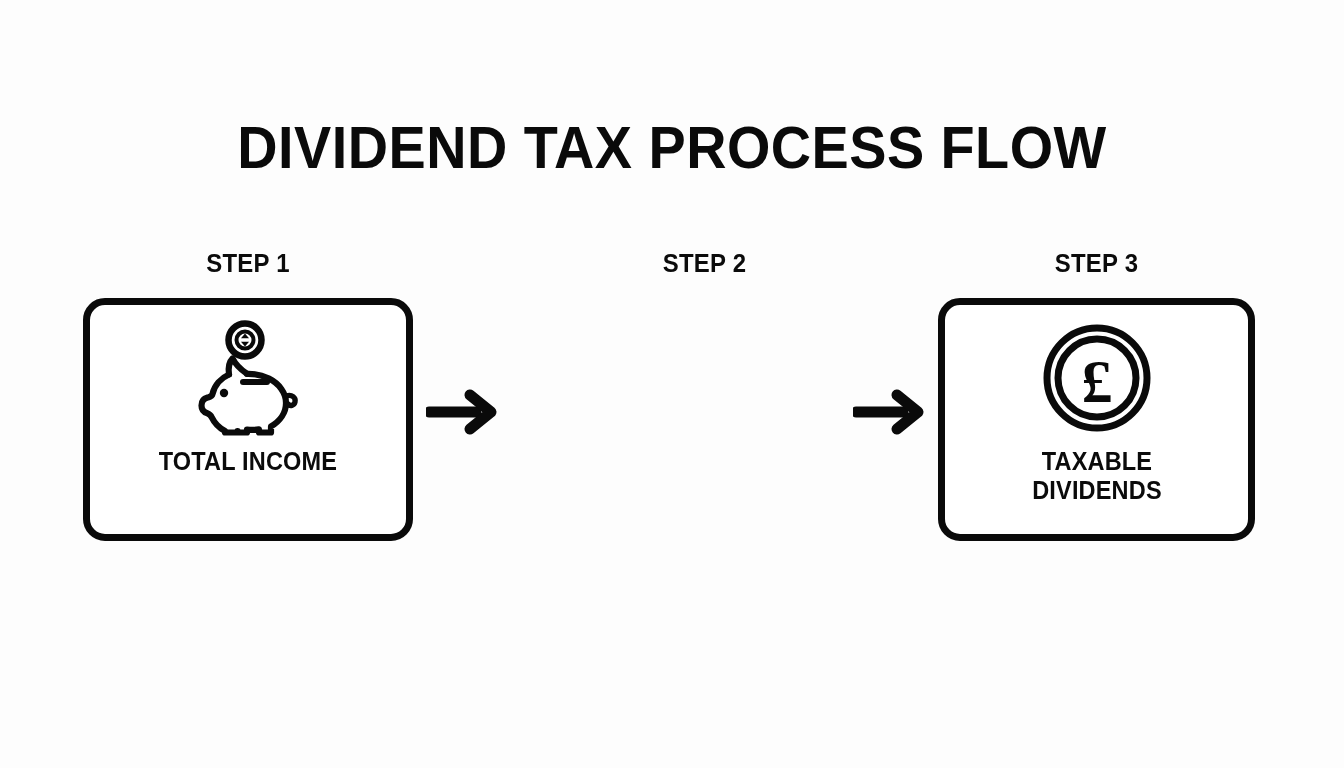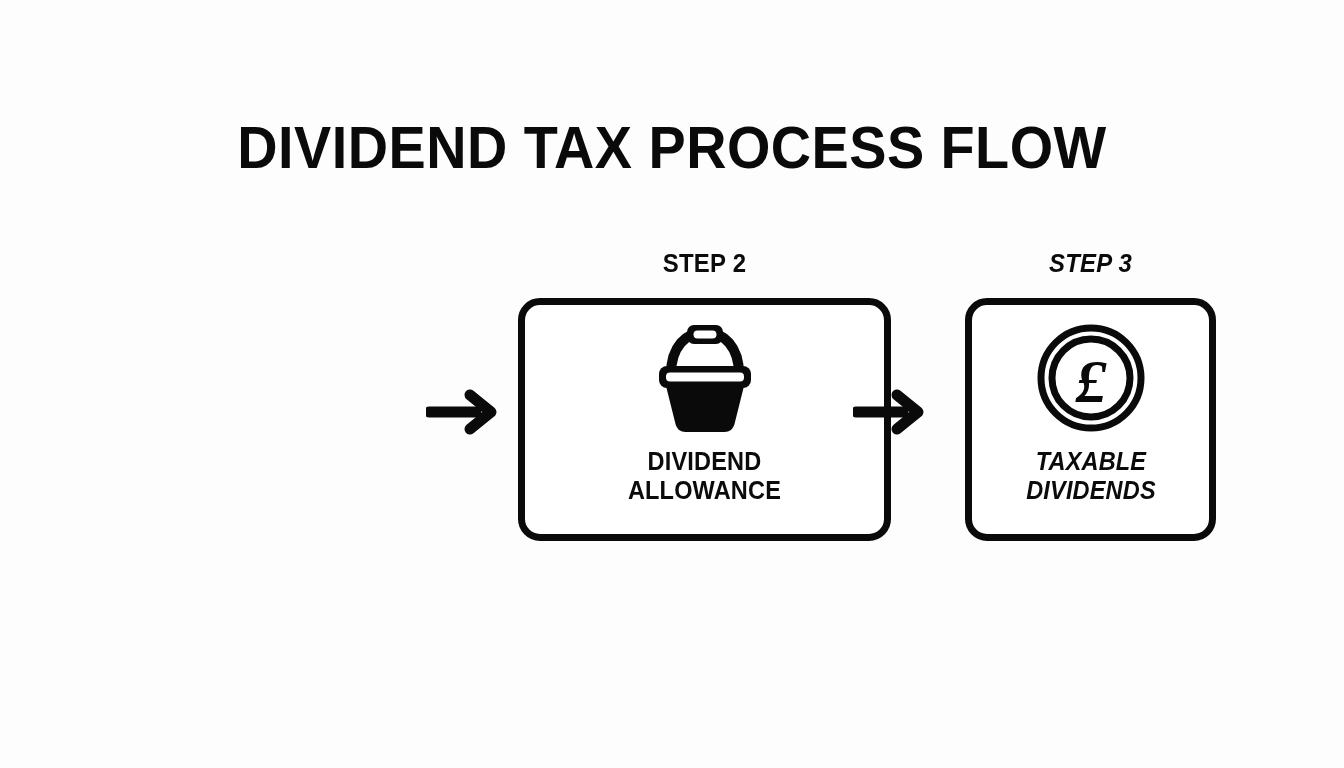--- a/index.html
+++ b/index.html
@@ -49,21 +49,21 @@
   }
 
   .step {
     position: absolute;
     top: 0;
     width: 330px;
     height: 292px;
   }
   .step-1 { left: 13px;  width: 330px; }
   .step-2 { left: 448px; width: 373px; }
-  .step-3 { left: 895px; width: 251px; font-style: italic; }
+  .step-3 { left: 868px; width: 317px; }
 
   .step-label {
     position: absolute;
     top: 0;
     left: 0;
     width: 100%;
     text-align: center;
     font-size: 26px;
     font-weight: bold;
     color: #0b0b0b;
@@ -121,51 +121,63 @@
 </style>
 </head>
 <body>
 
 <div id="diagram">
 
   <div class="title">DIVIDEND TAX PROCESS FLOW</div>
 
   <div class="flow">
 
+    <div class="step step-1">
+      <div class="step-label">STEP 1</div>
+      <div class="card">
+        <div class="card-icon">
+          <svg width="126" height="116" viewBox="0 0 126 116" fill="none" xmlns="http://www.w3.org/2000/svg">
+
+            <circle cx="60" cy="20" r="16.5" stroke="#0a0a0a" stroke-width="6.5" fill="#ffffff"></circle>
+            <circle cx="60" cy="20" r="8.5" stroke="#0a0a0a" stroke-width="4" fill="#ffffff"></circle>
+            <path d="M60 13.5 L64 18.2 L56 18.2 Z" fill="#0a0a0a"></path>
+            <path d="M60 26.5 L64 21.8 L56 21.8 Z" fill="#0a0a0a"></path>
+
+            <path d="M44 54.5 C36 58 29.5 65.5 27.5 74 C26.9 76.6 24.6 77 22.5 77.6
+                     C18.8 78.6 16.5 81.6 16.5 85.5 C16.5 89.3 18.7 92.2 22.3 93.3
+                     C24.4 94 25.9 95.6 26.9 97.6 C29.6 103.2 34.2 107.9 40 111
+                     L40 112.5 L52.5 112.5 L52.5 111 L52.6 111 L52.6 112.5 L62 112.5
+                     L62 109.6 C66 110 70 110 74 109.4 L74 112.5 L86 112.5 L86 106.4
+                     C95 101.2 101 92.6 101 83 C101 72.8 94.2 63.8 84 58.6
+                     C77.5 55.3 69.8 53.6 62 53.8" stroke="#0a0a0a" stroke-width="6.2" stroke-linejoin="round" stroke-linecap="round" fill="#ffffff"></path>
+
+            <path d="M44 54.5 C43 47.5 44.6 41.6 47.6 38.5 C50 43.5 55 49 62 53.8" stroke="#0a0a0a" stroke-width="6.2" stroke-linejoin="round" stroke-linecap="round" fill="#ffffff"></path>
+
+            <path d="M58 62 L82 62" stroke="#0a0a0a" stroke-width="6" stroke-linecap="round"></path>
+
+            <circle cx="39" cy="73" r="4.2" fill="#0a0a0a"></circle>
+
+            <path d="M101 76 C107 74 111 77.5 110 82 C109.2 85.6 105 86.6 103 84" stroke="#0a0a0a" stroke-width="5.4" stroke-linecap="round" fill="none"></path>
+          </svg>
+        </div>
+        <div class="card-text">
+          <span class="line">TOTAL INCOME</span>
+        </div>
+      </div>
+    </div>
 
     <div class="arrow arrow-1">
       <svg width="72" height="52" viewBox="0 0 72 52" fill="none" xmlns="http://www.w3.org/2000/svg">
         <path d="M3 26 L50 26" stroke="#0a0a0a" stroke-width="11" stroke-linecap="round"></path>
         <path d="M44 9 L65 26 L44 43" stroke="#0a0a0a" stroke-width="11" stroke-linecap="round" stroke-linejoin="round" fill="none"></path>
       </svg>
     </div>
 
     <div class="step step-2">
       <div class="step-label">STEP 2</div>
-      <div class="card">
-        <div class="card-icon">
-          <svg width="104" height="116" viewBox="0 0 104 116" fill="none" xmlns="http://www.w3.org/2000/svg">
-
-            <path d="M18 54 C18 27 33 12 52 12 C71 12 86 27 86 54" stroke="#0a0a0a" stroke-width="10" fill="none"></path>
-
-            <rect x="34" y="5" width="36" height="19" rx="7" fill="#0a0a0a"></rect>
-            <rect x="40.5" y="10.5" width="23" height="8" rx="4" fill="#ffffff"></rect>
-
-            <rect x="6" y="46" width="92" height="22" rx="8" fill="#0a0a0a"></rect>
-            <rect x="13" y="52.5" width="78" height="9" rx="4" fill="#ffffff"></rect>
-
-            <path d="M13 66 L22.5 104 C23.8 109 27.5 112 32.5 112 L71.5 112
-                     C76.5 112 80.2 109 81.5 104 L91 66 Z" fill="#0a0a0a"></path>
-          </svg>
-        </div>
-        <div class="card-text">
-          <span class="line">DIVIDEND</span>
-          <span class="line">ALLOWANCE</span>
-        </div>
-      </div>
     </div>
 
     <div class="arrow arrow-2">
       <svg width="72" height="52" viewBox="0 0 72 52" fill="none" xmlns="http://www.w3.org/2000/svg">
         <path d="M3 26 L50 26" stroke="#0a0a0a" stroke-width="11" stroke-linecap="round"></path>
         <path d="M44 9 L65 26 L44 43" stroke="#0a0a0a" stroke-width="11" stroke-linecap="round" stroke-linejoin="round" fill="none"></path>
       </svg>
     </div>
 
     <div class="step step-3">

